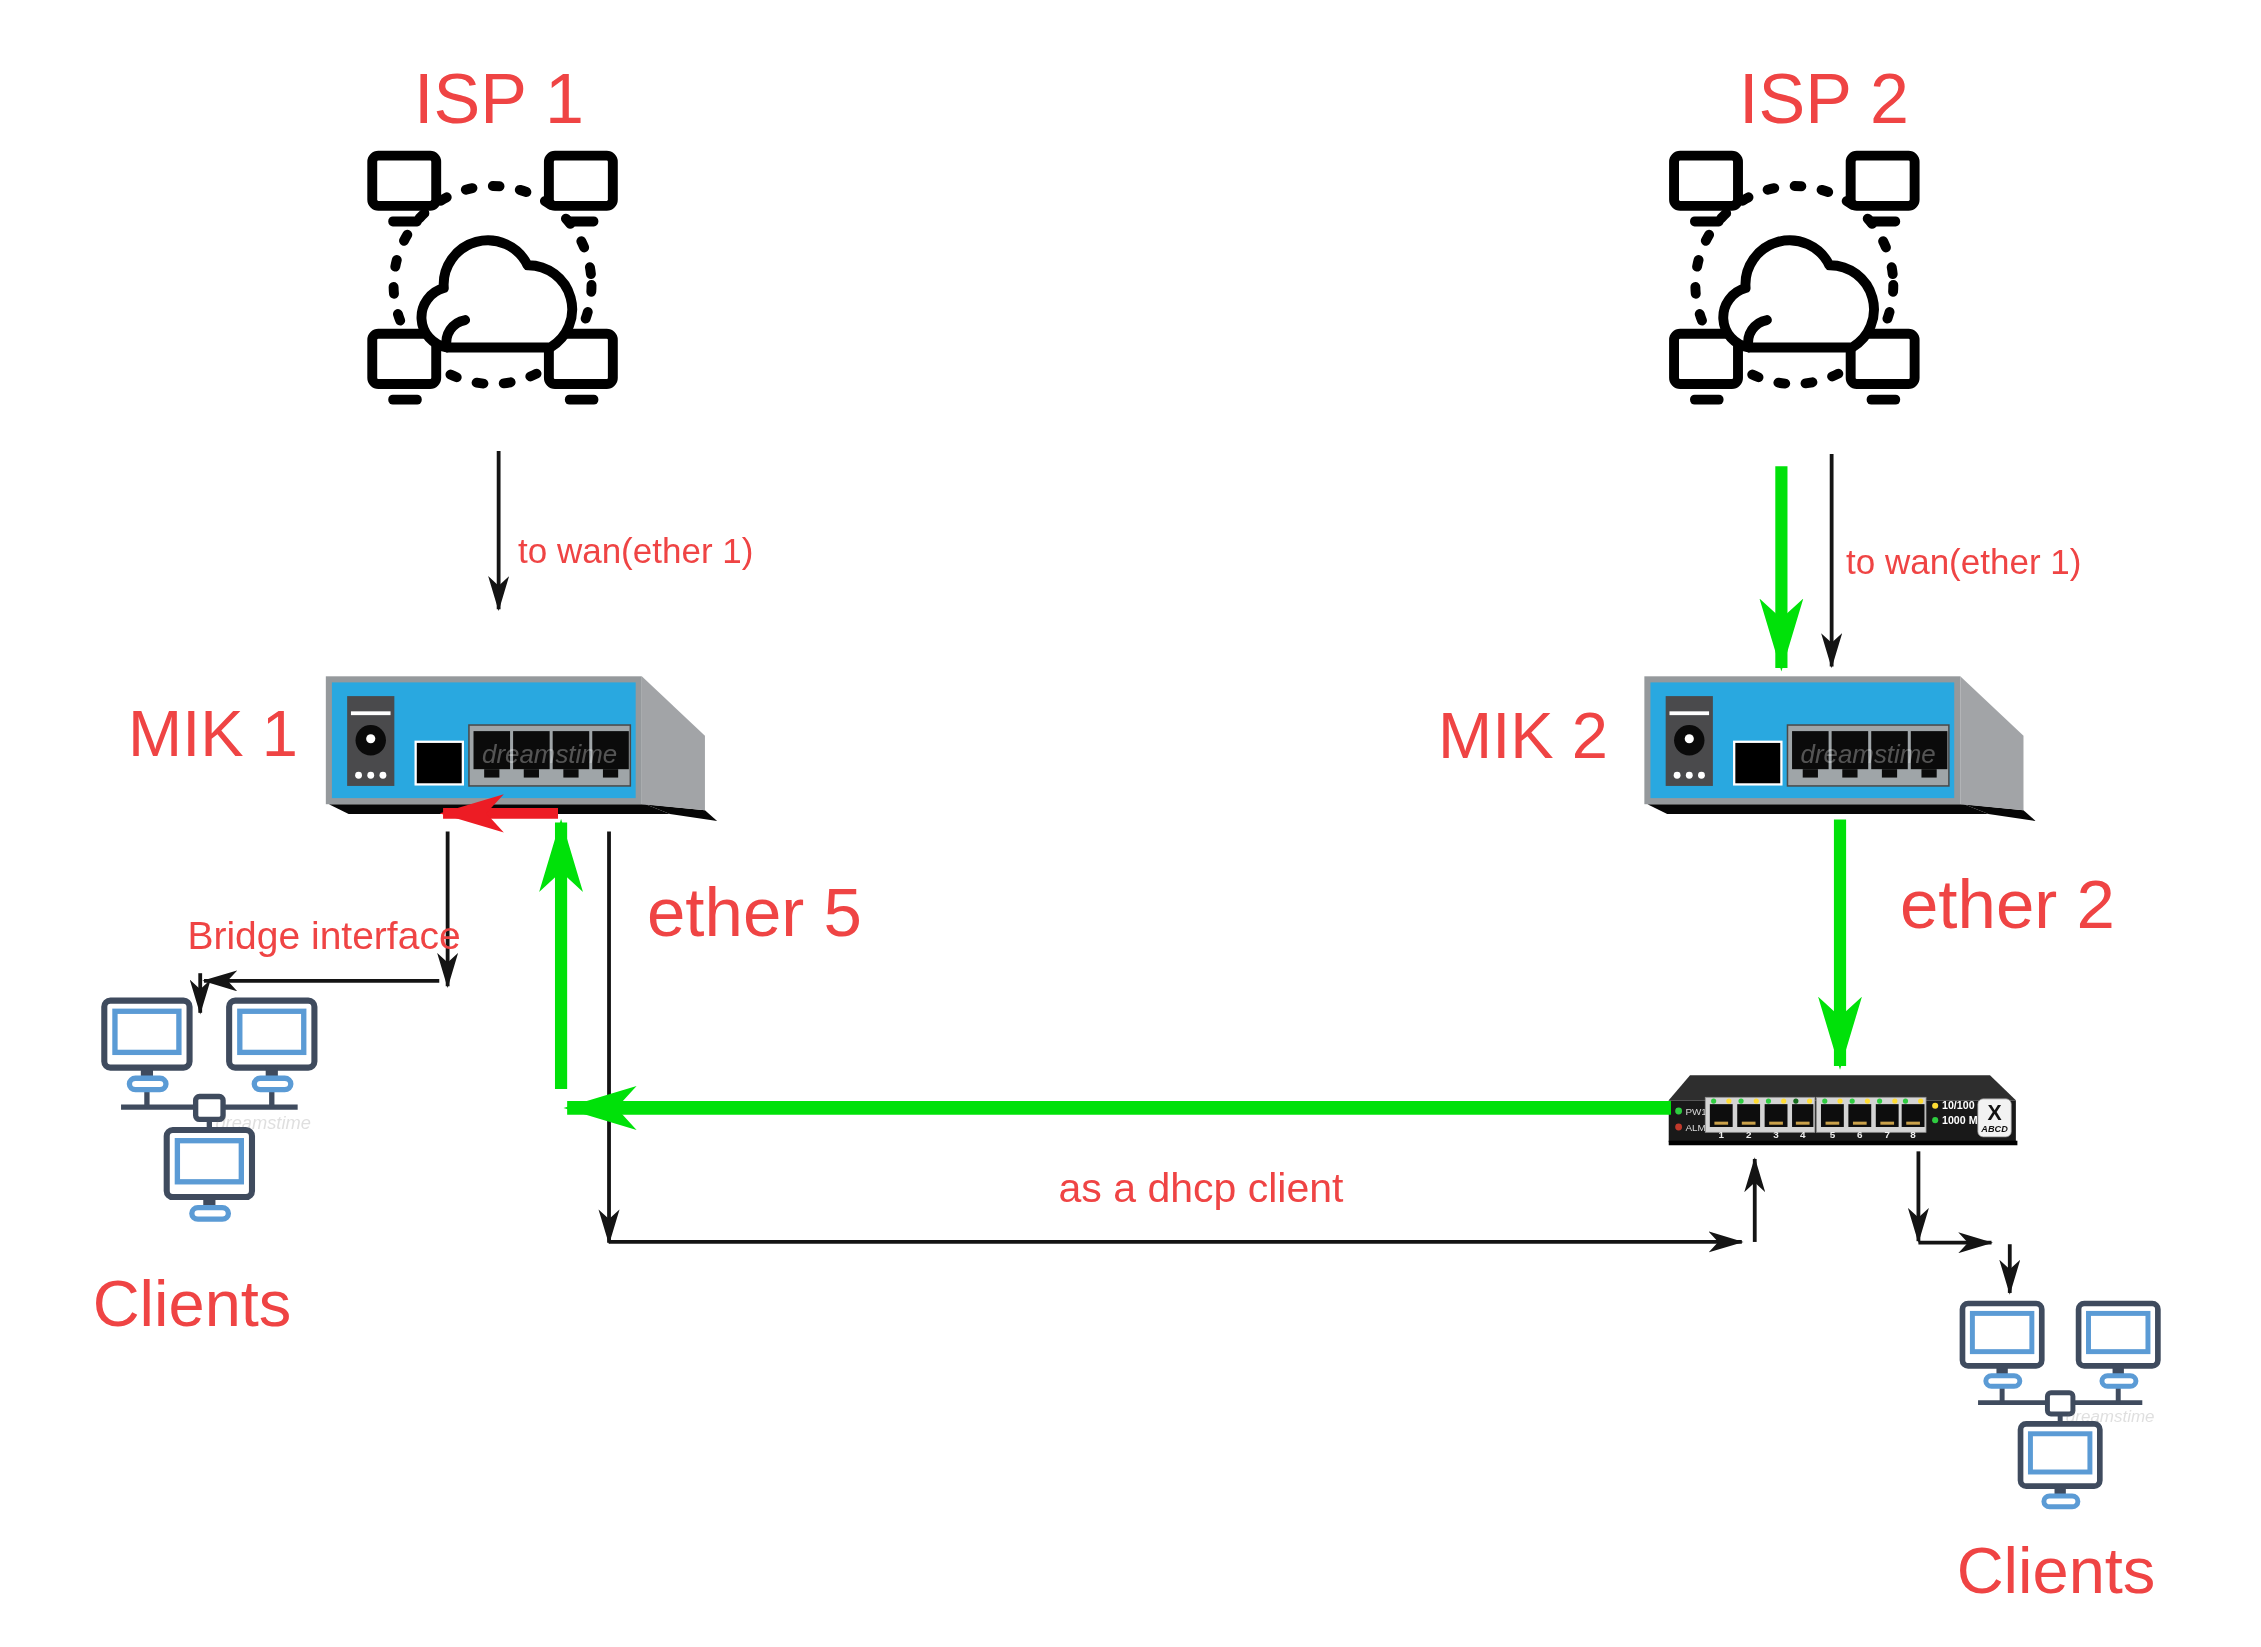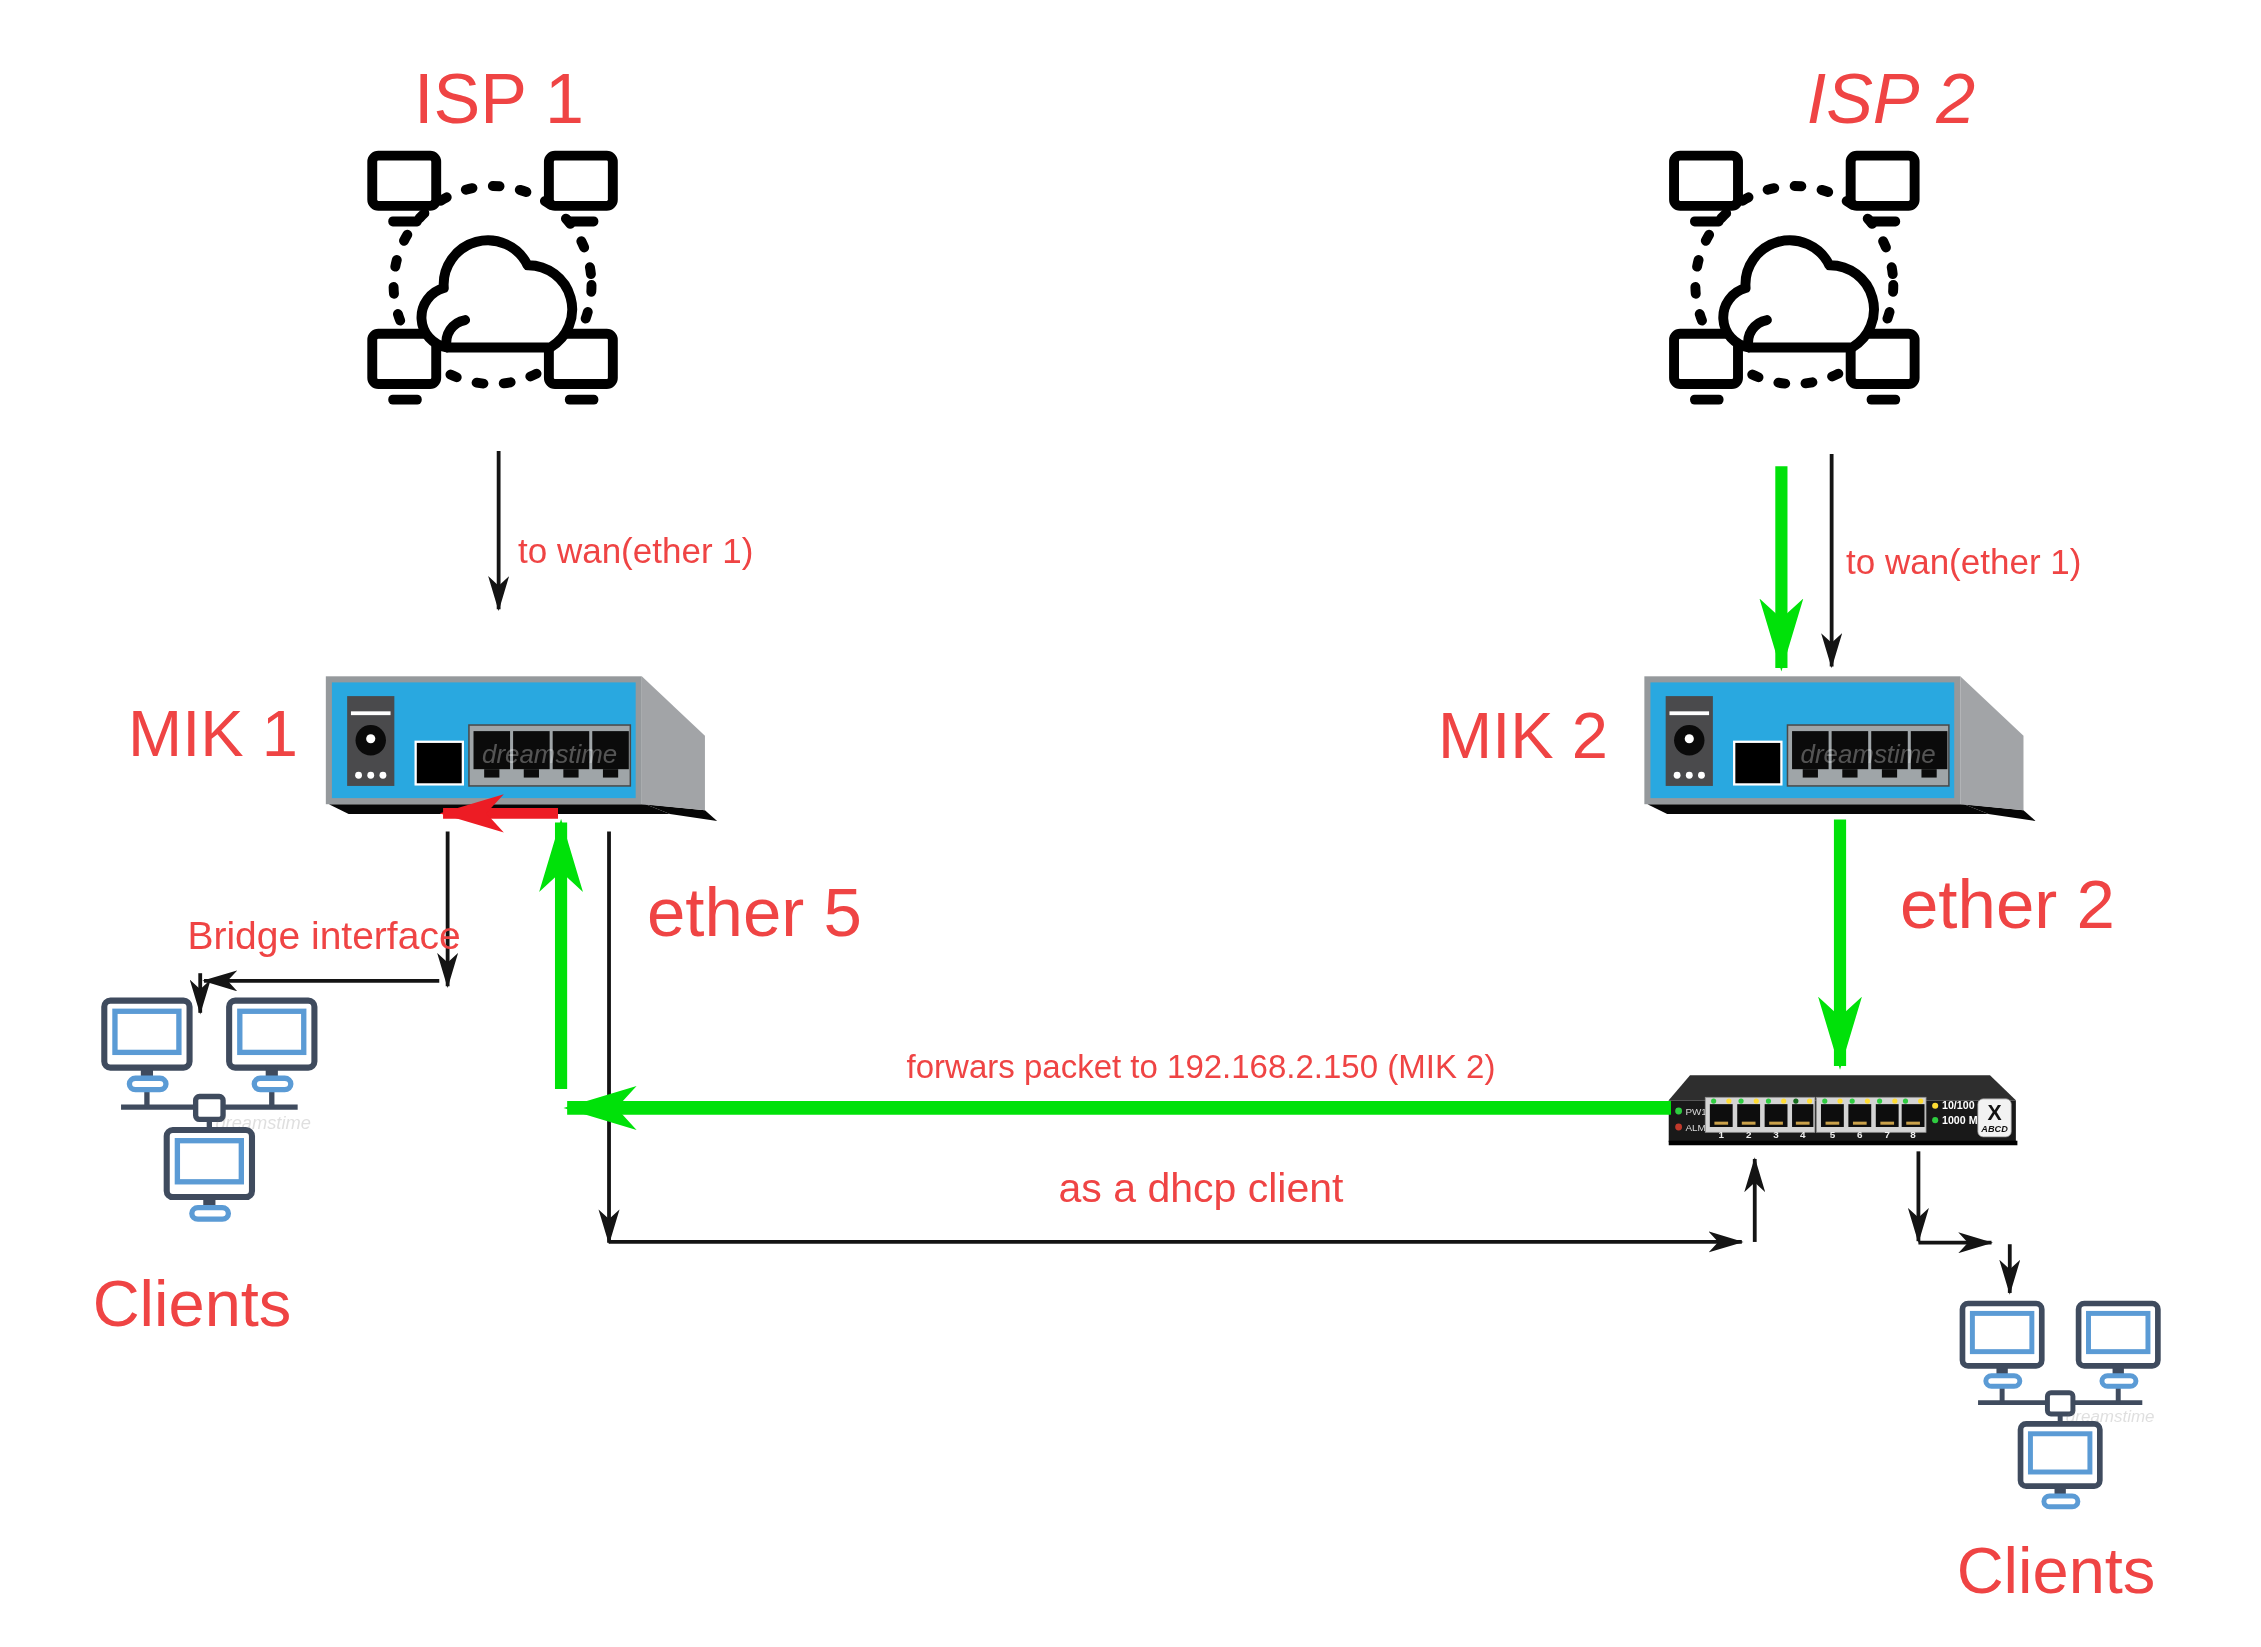--- a/index.html
+++ b/index.html
@@ -213,32 +213,31 @@
       <line x1="2340" y1="612" x2="2340" y2="877" stroke-width="16" marker-end="url(#mk-green)"></line>
       <line x1="2417" y1="1076" x2="2417" y2="1400" stroke-width="16" marker-end="url(#mk-green)"></line>
       <line x1="2195" y1="1455" x2="745" y2="1455" stroke-width="18" marker-end="url(#mk-green)"></line>
       <line x1="737" y1="1430" x2="737" y2="1080" stroke-width="16" marker-end="url(#mk-green)"></line>
     </g>
 
     <line x1="733" y1="1068" x2="582" y2="1068" stroke="#ed1c24" stroke-width="14" marker-end="url(#mk-red)"></line>
   </svg>
 
   <div class="lbl center fs-title" style="left:499px;top:99px;">ISP 1</div>
-  <div class="lbl center fs-title" style="left:1891px;top:99px;font-style:italic;">ISP 2</div>
+  <div class="lbl center fs-title" style="left:1824px;top:99px;">ISP 2</div>
 
   <div class="lbl leftv fs-wan" style="left:518px;top:550px;">to wan(ether 1)</div>
   <div class="lbl leftv fs-wan" style="left:1846px;top:561px;">to wan(ether 1)</div>
 
   <div class="lbl center fs-dev" style="left:213px;top:733px;">MIK 1</div>
   <div class="lbl center fs-dev" style="left:1523px;top:735px;">MIK 2</div>
 
   <div class="lbl center fs-bridge" style="left:324px;top:935px;">Bridge interface</div>
 
   <div class="lbl leftv fs-port" style="left:647px;top:912px;">ether 5</div>
   <div class="lbl leftv fs-port" style="left:1900px;top:904px;">ether 2</div>
 
-  <div class="lbl center fs-fwd" style="left:1201px;top:1066px;">forwars packet to 192.168.2.150 (MIK 2)</div>
   <div class="lbl center fs-dhcp" style="left:1201px;top:1188px;">as a dhcp client</div>
 
   <div class="lbl center fs-clients" style="left:192px;top:1303px;">Clients</div>
   <div class="lbl center fs-clients" style="left:2056px;top:1570px;">Clients</div>
 </div>
 
 
 </body></html>

